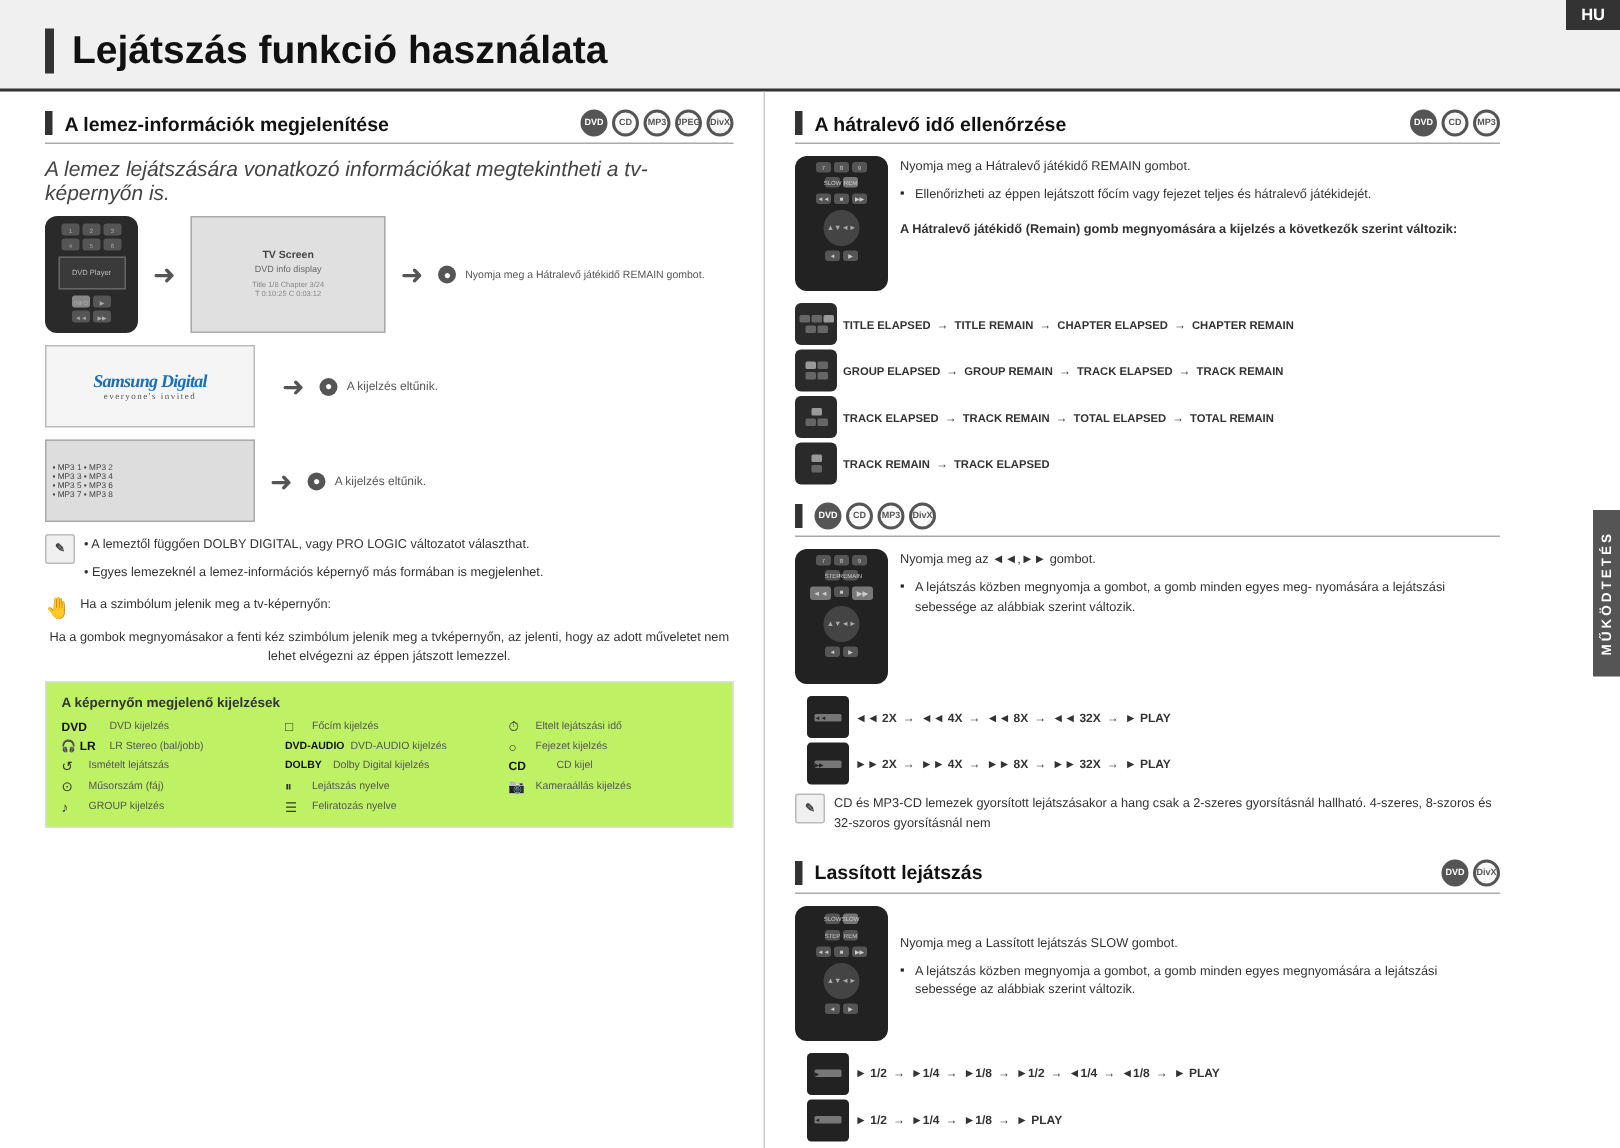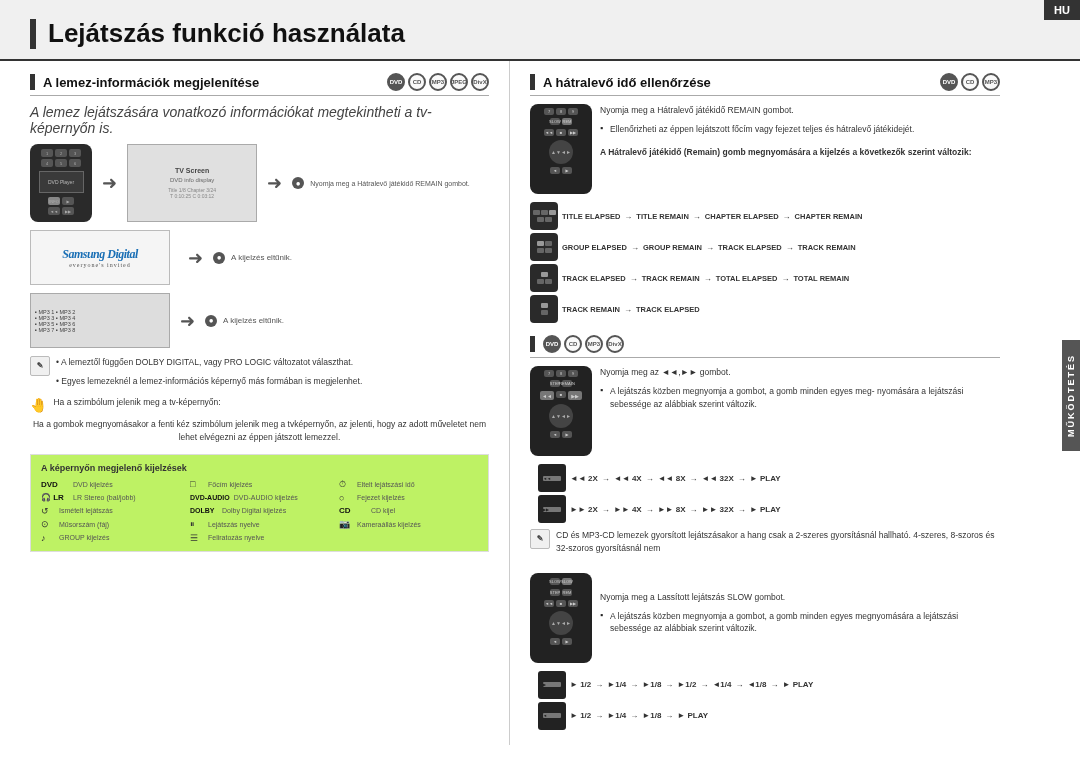--- a/index.html
+++ b/index.html
@@ -869,20 +869,28 @@
         </div>
       </div>
 
       <div class="note-box">
         <div class="note-icon">✎</div>
         <div class="info-text">CD és MP3-CD lemezek gyorsított lejátszásakor a hang csak a 2-szeres gyorsításnál hallható. 4-szeres, 8-szoros és 32-szoros gyorsításnál nem</div>
       </div>
     </div>
 
     <div class="section-space">
+      <div class="section-header">
+        <span class="section-bar"></span>
+        <span class="section-title">Lassított lejátszás</span>
+        <div class="section-icons disc-row">
+          <div class="disc-icon filled">DVD</div>
+          <div class="disc-icon">DivX</div>
+        </div>
+      </div>
 
       <div class="lassit-remote">
         <div>
           <div class="remote-right">
             <div style="display:flex; gap:2px; justify-content:center; margin:1px 0;">
               <div class="rr-btn sm">SLOW</div>
                 <div class="rr-btn sm hl">SLOW</div>
             </div>
             <div style="display:flex; gap:2px; justify-content:center; margin:1px 0;">
               <div class="rr-btn sm">STEP</div>

